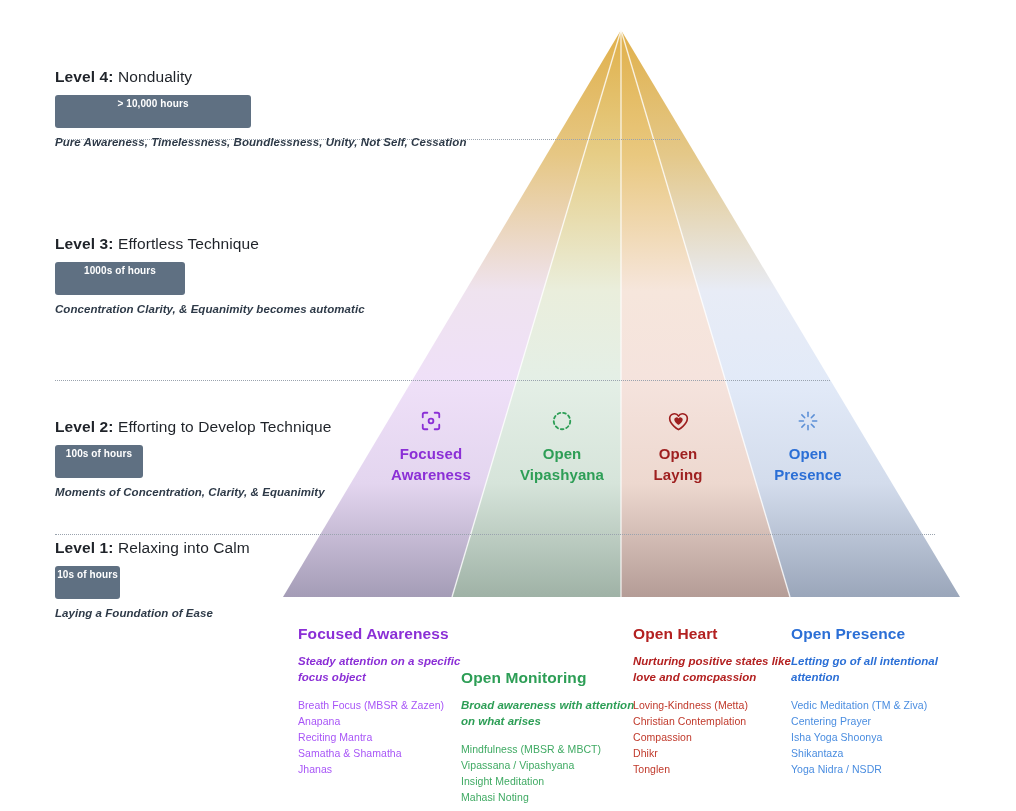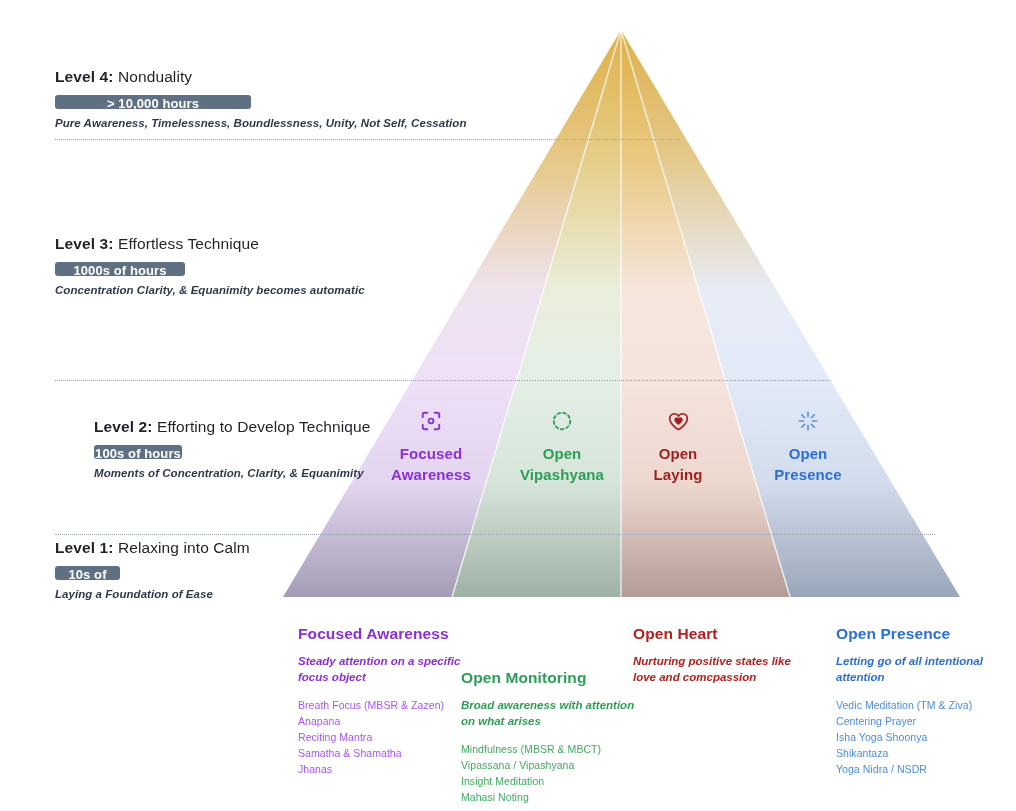--- a/index.html
+++ b/index.html
@@ -25,22 +25,22 @@
   .level-block{position:absolute;left:55px;}
   .level-title{
     font-size:15.5px;color:#1f2329;white-space:nowrap;letter-spacing:.1px;
   }
   .level-title b{font-weight:700;}
   .level-title span{font-weight:400;}
   .hours-badge{
     display:block;margin-top:9px;
     background:#5f7082;color:#ffffff;
     border-radius:3px;
-    font-size:13px;font-weight:700;
-    text-align:center;line-height:17px;height:14px;
+    font-size:10px;font-weight:700;
+    text-align:center;line-height:17px;height:33px;
     letter-spacing:.1px;
   }
   .level-desc{
     margin-top:8px;
     font-size:11.5px;font-style:italic;font-weight:700;
     color:#2e3a48;white-space:nowrap;letter-spacing:.05px;
   }
 
   
   .pillar{position:absolute;width:150px;text-align:center;}
@@ -128,21 +128,21 @@
 
   <div class="level-block" style="top:235px;">
     <div class="level-title">
       <b>Level 3:</b>
       <span>Effortless Technique</span>
     </div>
     <div class="hours-badge" style="width:130px;">1000s of hours</div>
     <div class="level-desc">Concentration Clarity, &amp; Equanimity becomes automatic</div>
   </div>
 
-  <div class="level-block" style="top:418px;margin-left:39px;">
+  <div class="level-block" style="top:418px;">
     <div class="level-title">
       <b>Level 2:</b>
       <span>Efforting to Develop Technique</span>
     </div>
     <div class="hours-badge" style="width:88px;">100s of hours</div>
     <div class="level-desc">Moments of Concentration, Clarity, &amp; Equanimity</div>
   </div>
 
   <div class="level-block" style="top:539px;">
     <div class="level-title">
@@ -232,23 +232,30 @@
       <div class="legend-item" style="color:#3faa63;">Mindfulness (MBSR &amp; MBCT)</div>
       <div class="legend-item" style="color:#3faa63;">Vipassana / Vipashyana</div>
       <div class="legend-item" style="color:#3faa63;">Insight Meditation</div>
       <div class="legend-item" style="color:#3faa63;">Mahasi Noting</div>
     </div>
   </div>
 
   <div class="legend-col" style="left:633px;">
     <div class="legend-title" style="color:#b32020;">Open Heart</div>
     <div class="legend-sub" style="color:#b32020;">Nurturing positive states like love and comcpassion</div>
-  </div>
-
-  <div class="legend-col" style="left:836px;">
+    <div class="legend-list">
+      <div class="legend-item" style="color:#c0392b;">Loving-Kindness (Metta)</div>
+      <div class="legend-item" style="color:#c0392b;">Christian Contemplation</div>
+      <div class="legend-item" style="color:#c0392b;">Compassion</div>
+      <div class="legend-item" style="color:#c0392b;">Dhikr</div>
+      <div class="legend-item" style="color:#c0392b;">Tonglen</div>
+    </div>
+  </div>
+
+  <div class="legend-col" style="left:791px;">
     <div class="legend-title" style="color:#2b6fd6;">Open Presence</div>
     <div class="legend-sub" style="color:#2b6fd6;">Letting go of all intentional attention</div>
     <div class="legend-list">
       <div class="legend-item" style="color:#4a8de0;">Vedic Meditation (TM &amp; Ziva)</div>
       <div class="legend-item" style="color:#4a8de0;">Centering Prayer</div>
       <div class="legend-item" style="color:#4a8de0;">Isha Yoga Shoonya</div>
       <div class="legend-item" style="color:#4a8de0;">Shikantaza</div>
       <div class="legend-item" style="color:#4a8de0;">Yoga Nidra / NSDR</div>
     </div>
   </div>

